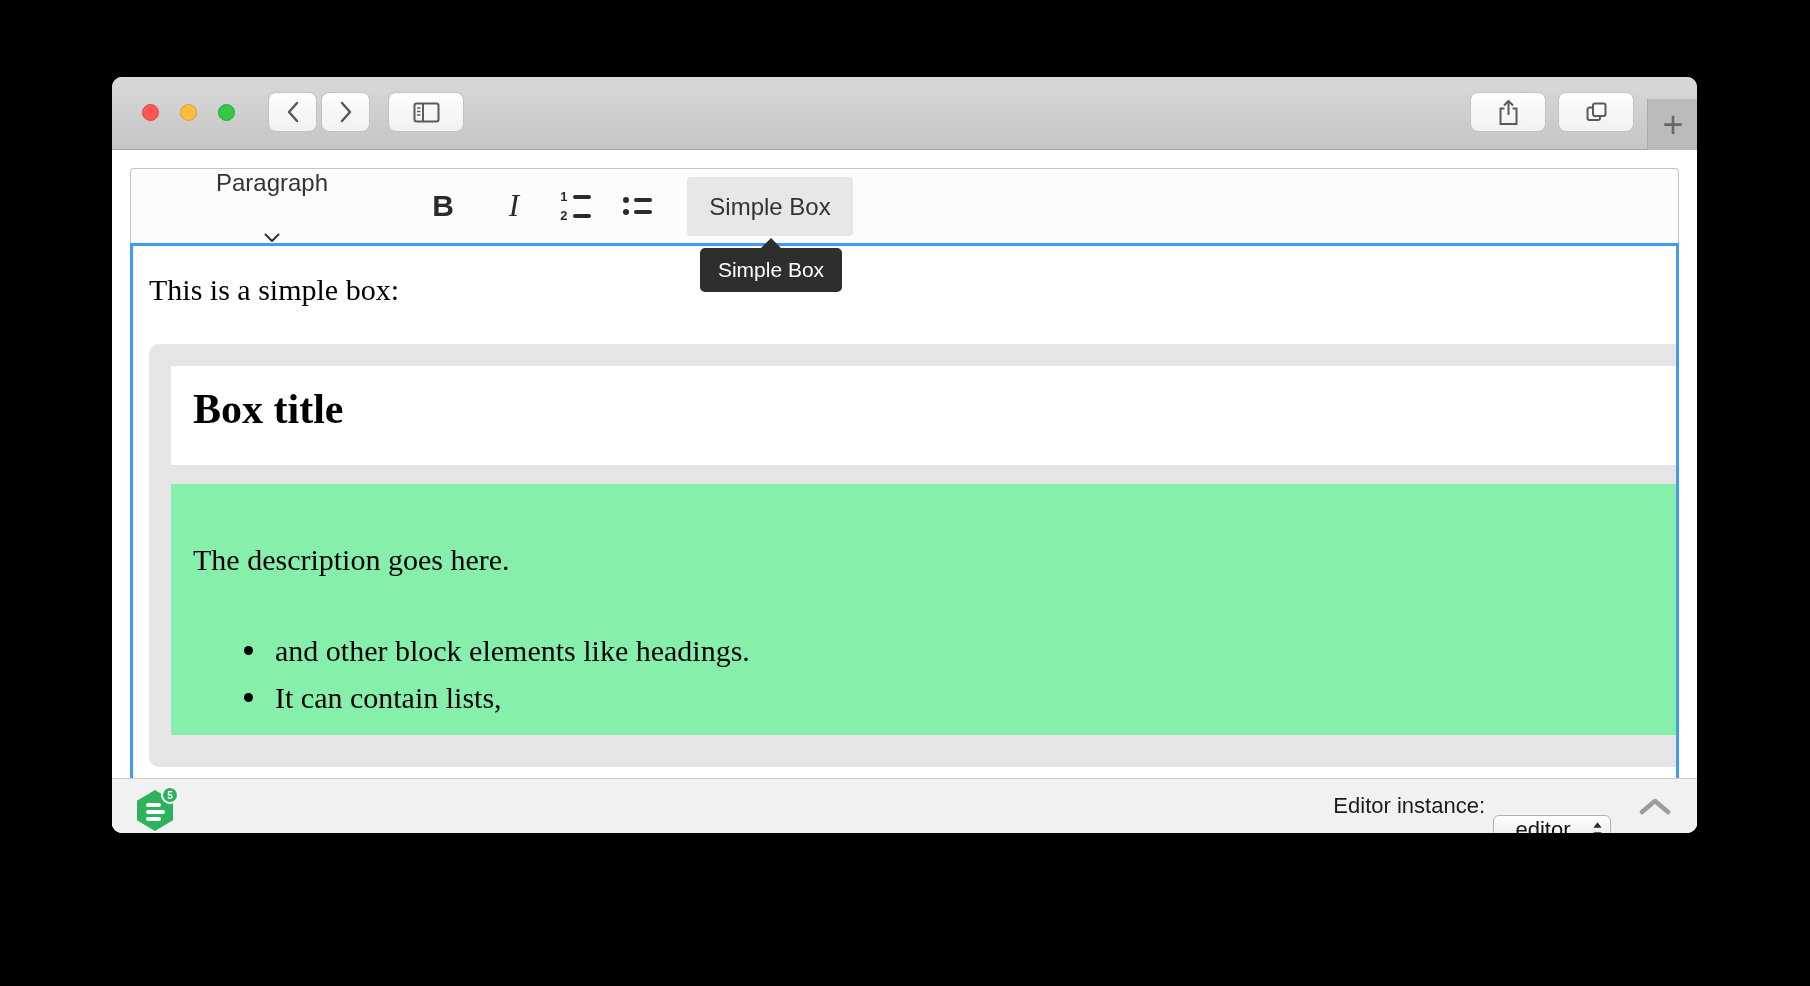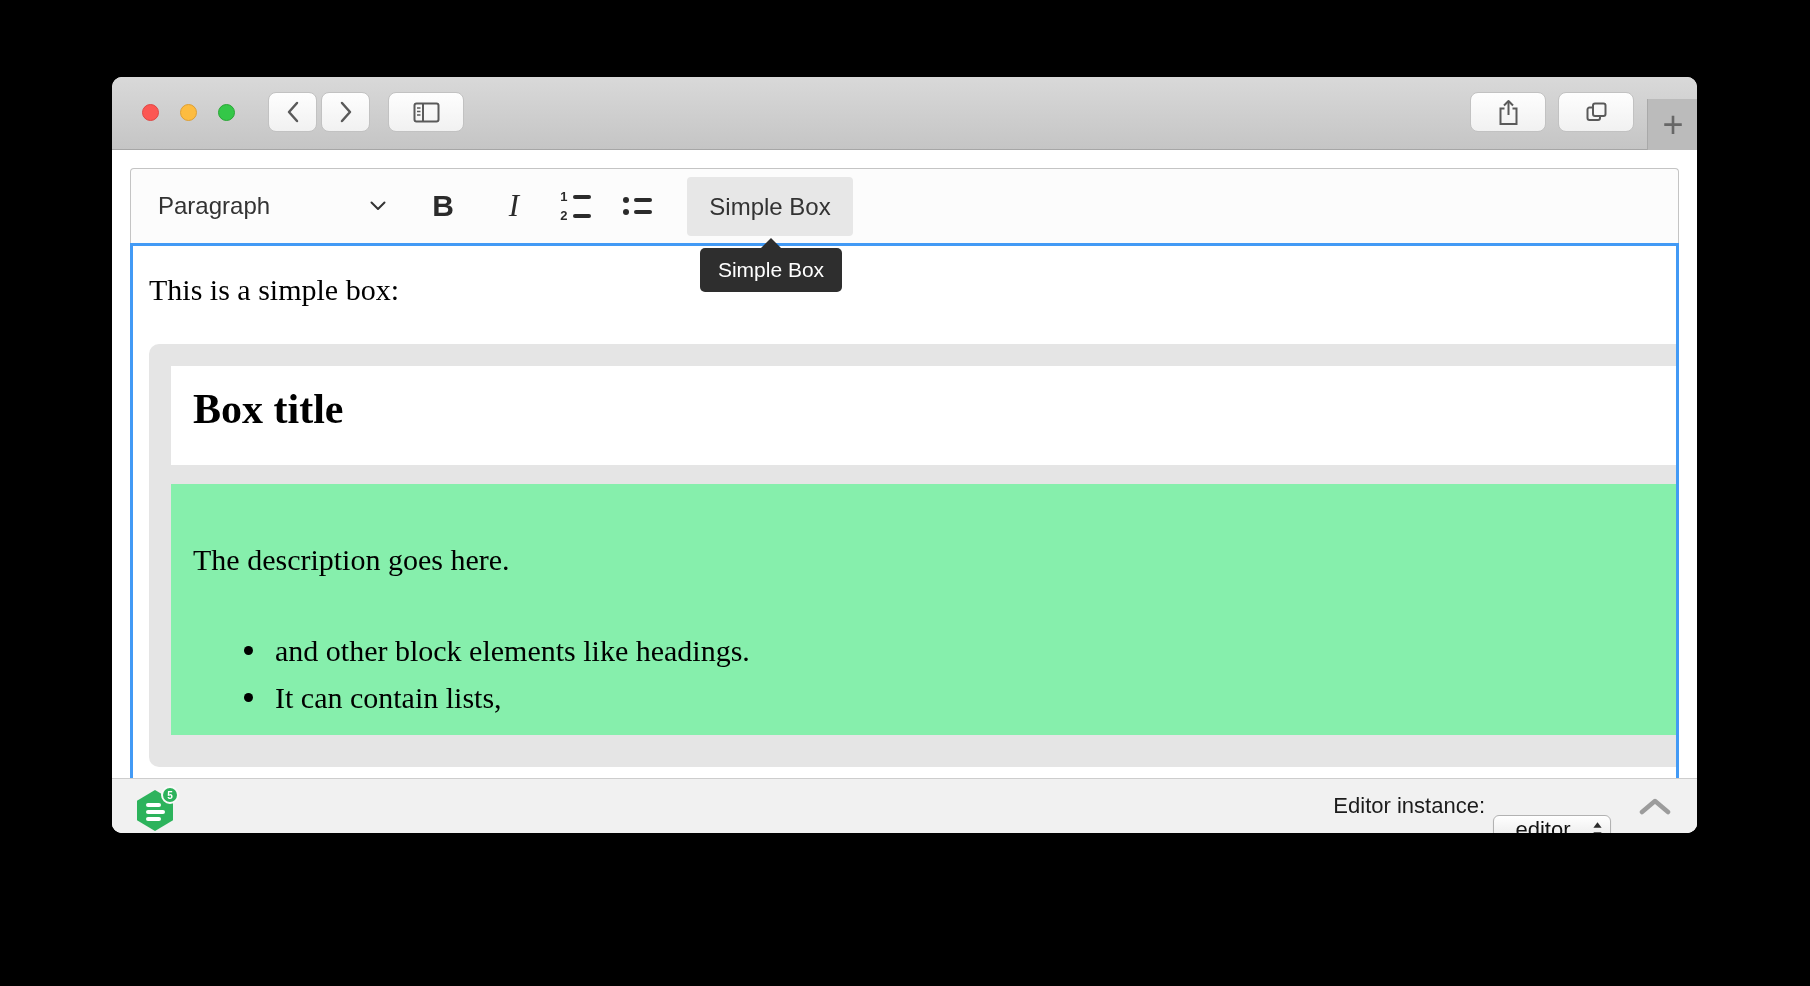--- a/index.html
+++ b/index.html
@@ -29,21 +29,21 @@
   .urltext{font-size:24px;color:#474747;}
   .reload{position:absolute;right:12px;top:50%;transform:translateY(-50%);}
   .newtab{position:absolute;left:1535px;top:22px;width:50px;height:51px;background:#bbbbbb;
           border-left:1px solid #a9a9a9;display:flex;align-items:center;justify-content:center;}
   .newtab span{font-size:36px;font-weight:300;color:#676767;line-height:1;}
   
   .page{position:absolute;left:0;right:0;top:73px;bottom:0;background:#fff;}
   .cktoolbar{position:absolute;left:18px;top:18px;width:1549px;height:75px;box-sizing:border-box;
              background:#fcfcfc;border:1px solid #c4c4c4;border-bottom:none;border-radius:4px 4px 0 0;}
   .dropdown{position:absolute;left:27px;top:0;height:100%;width:228px;display:flex;
-            align-items:center;justify-content:space-between;font-size:24px;color:#333;}
+            align-items:center;justify-content:space-between;font-size:24px;color:#333;flex-direction:column;}
   .tbtn{position:absolute;top:0;height:100%;display:flex;align-items:center;justify-content:center;
         background:none;border:none;padding:0;}
   .btn-bold{left:292px;width:40px;font-size:30px;font-weight:800;color:#2b2b2b;}
   .btn-italic{left:364px;width:38px;font-family:"Liberation Serif",serif;font-style:italic;
               font-size:31px;color:#2b2b2b;}
   .btn-ol{left:424px;width:40px;}
   .btn-ul{left:486px;width:40px;}
   .icon-rows{display:flex;flex-direction:column;gap:6px;}
   .icon-row{display:flex;align-items:center;gap:5px;}
   .icon-num{font-size:13px;font-weight:700;color:#2b2b2b;width:8px;text-align:right;line-height:1;}

